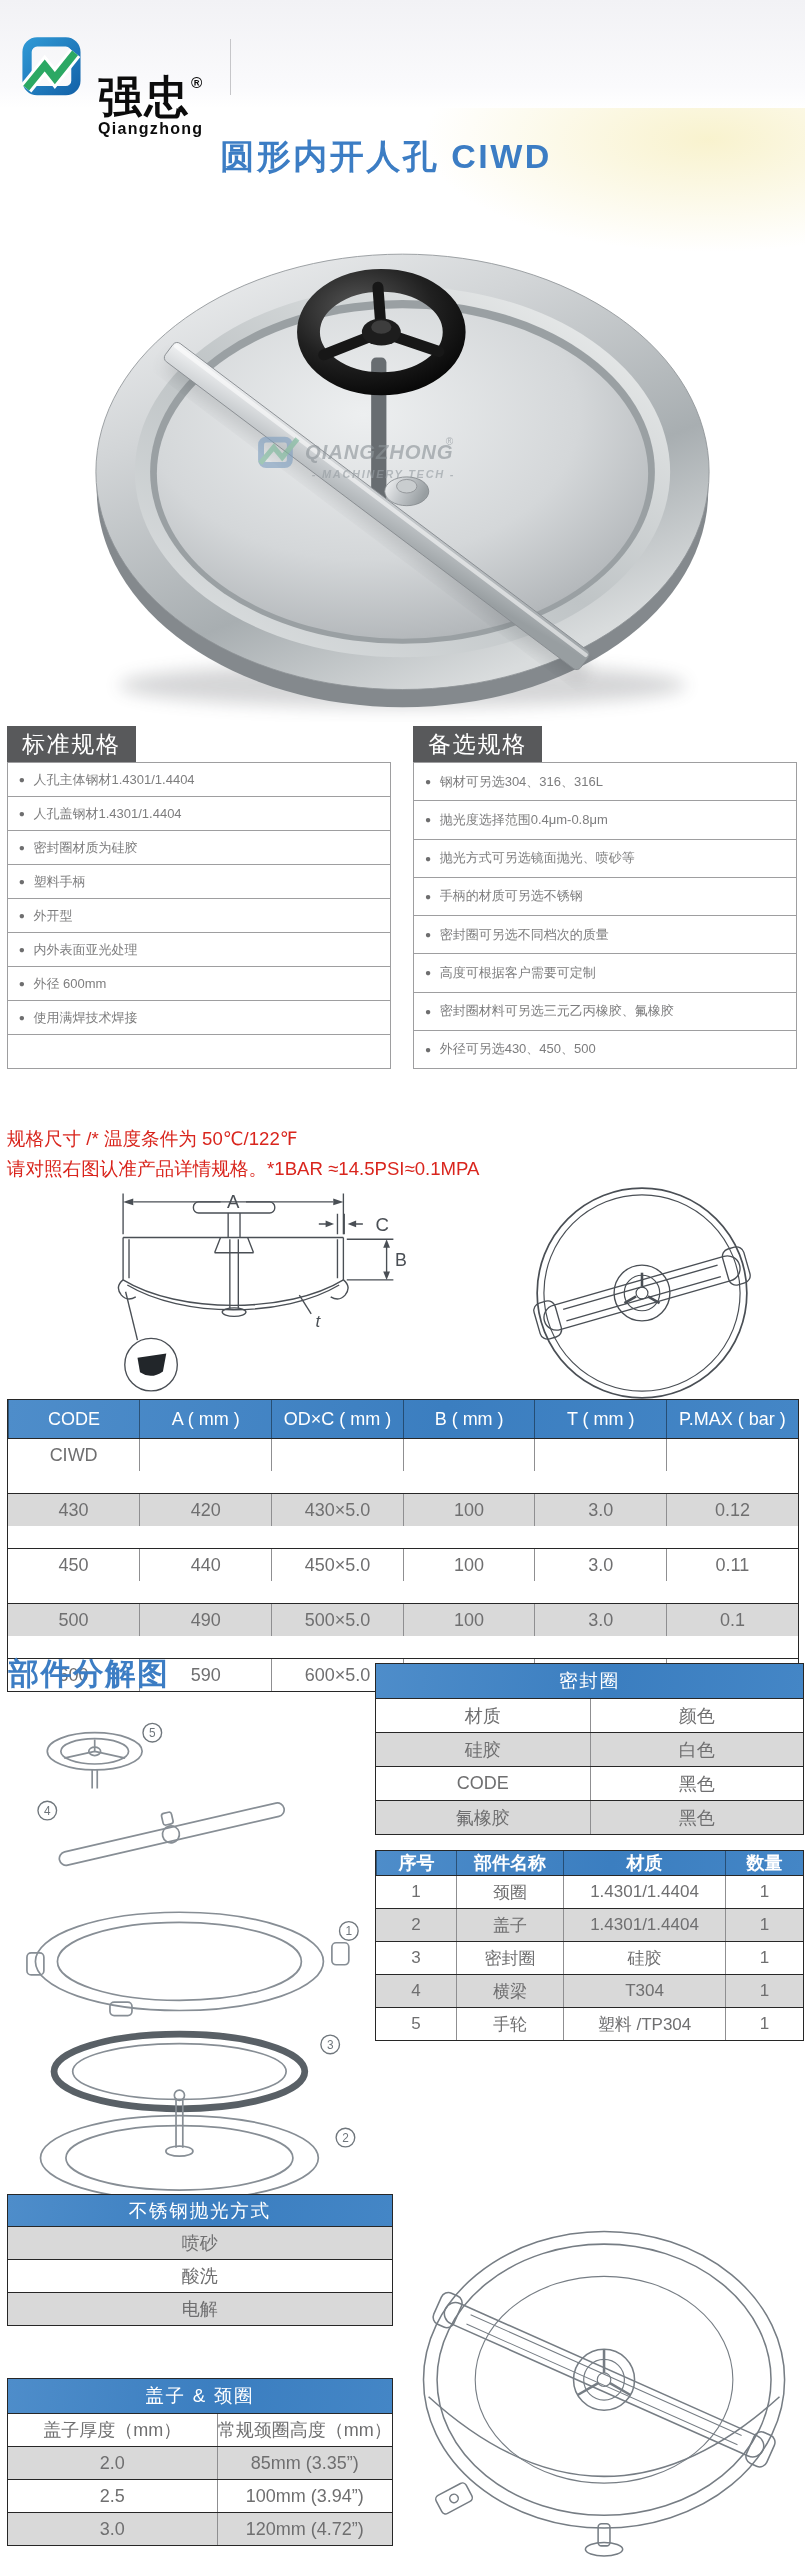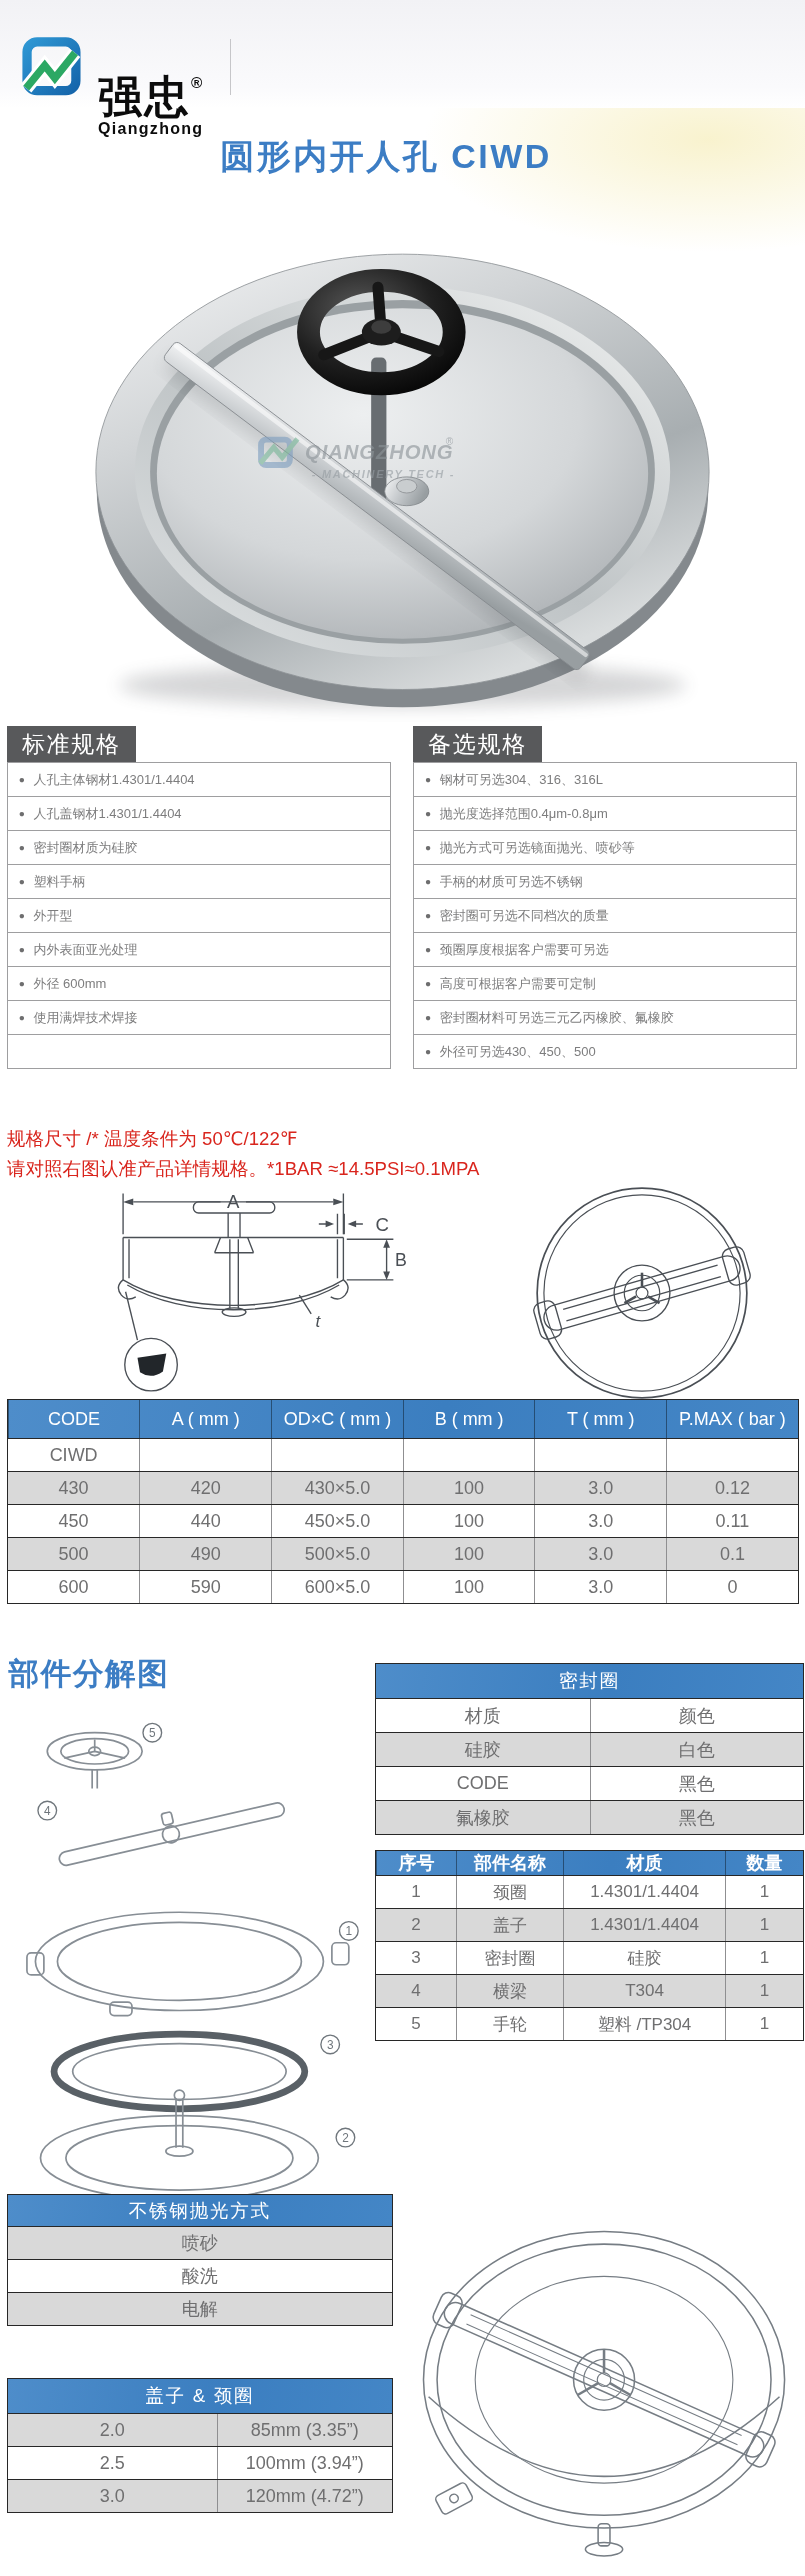--- a/index.html
+++ b/index.html
@@ -44,21 +44,21 @@
   
   .blue-head{background:linear-gradient(100deg,#4e8dca 0%,#3b7ec0 55%,#4486c6 100%);color:#fff;}
   
   .size-table{position:absolute;left:6.8px;top:1399px;width:790px;border:1.7px solid #272727;background:#fff;}
   .st-row{display:grid;grid-template-columns:repeat(6,1fr);}
   .st-row>div{display:flex;align-items:center;justify-content:center;font-size:18px;border-left:0.8px solid #8f8f91;}
   .st-row>div:first-child{border-left:none;}
   .st-row.head{height:38px;border-bottom:1.7px solid #272727;}
   .st-row.head>div{font-size:18px;border-left:0.8px solid rgba(0,0,0,.4);}
   .st-row.data{height:32px;}
-  .st-row.data + .st-row.data{border-top:1.7px solid #272727;}
+  .st-row.data + .st-row.data{border-top:1.7px solid #272727;margin-top:22px;}
   .st-row.g{background:#d9d9d9;}
   
   .explode-title{position:absolute;left:8.5px;top:1654px;font-size:30.5px;font-weight:bold;color:#3c7dc4;letter-spacing:1.7px;}
   
   .seal-table{position:absolute;left:375px;top:1663px;width:427px;border:1.7px solid #272727;background:#fff;}
   .tbl-title{height:34px;display:flex;align-items:center;justify-content:center;font-size:18.6px;letter-spacing:1.7px;}
   .two-col{display:grid;grid-template-columns:1fr 1fr;height:33px;border-top:1.7px solid #272727;}
   .two-col>div{display:flex;align-items:center;justify-content:center;font-size:18px;}
   .two-col>div + div{border-left:0.8px solid #8f8f91;}
   .row-g{background:#d9d9d9;}
@@ -183,21 +183,20 @@
     <div class="spec-row">使用满焊技术焊接</div>
     <div class="spec-row no-bullet"></div>
   </div>
 
   <div class="spec-box box-opt">
     <div class="spec-row">钢材可另选304、316、316L</div>
     <div class="spec-row">抛光度选择范围0.4μm-0.8μm</div>
     <div class="spec-row">抛光方式可另选镜面抛光、喷砂等</div>
     <div class="spec-row">手柄的材质可另选不锈钢</div>
     <div class="spec-row">密封圈可另选不同档次的质量</div>
-    <div class="spec-row">颈圈厚度根据客户需要可另选</div>
     <div class="spec-row">高度可根据客户需要可定制</div>
     <div class="spec-row">密封圈材料可另选三元乙丙橡胶、氟橡胶</div>
     <div class="spec-row">外径可另选430、450、500</div>
   </div>
 
   <div class="notes">
     <div>规格尺寸 /* 温度条件为 50℃/122℉</div>
     <div>请对照右图认准产品详情规格。*1BAR ≈14.5PSI≈0.1MPA</div>
   </div>
 
@@ -413,20 +412,24 @@
 
   <div class="polish-table">
     <div class="tbl-title blue-head">不锈钢抛光方式</div>
     <div class="one-col row-g">喷砂</div>
     <div class="one-col">酸洗</div>
     <div class="one-col row-g">电解</div>
   </div>
 
   <div class="cover-table">
     <div class="tbl-title blue-head">盖子 &amp; 颈圈</div>
+    <div class="cv-row">
+      <div>盖子厚度（mm）</div>
+      <div>常规颈圈高度（mm）</div>
+    </div>
     <div class="cv-row row-g">
       <div>2.0</div>
       <div>85mm (3.35”)</div>
     </div>
     <div class="cv-row">
       <div>2.5</div>
       <div>100mm (3.94”)</div>
     </div>
     <div class="cv-row row-g">
       <div>3.0</div>

